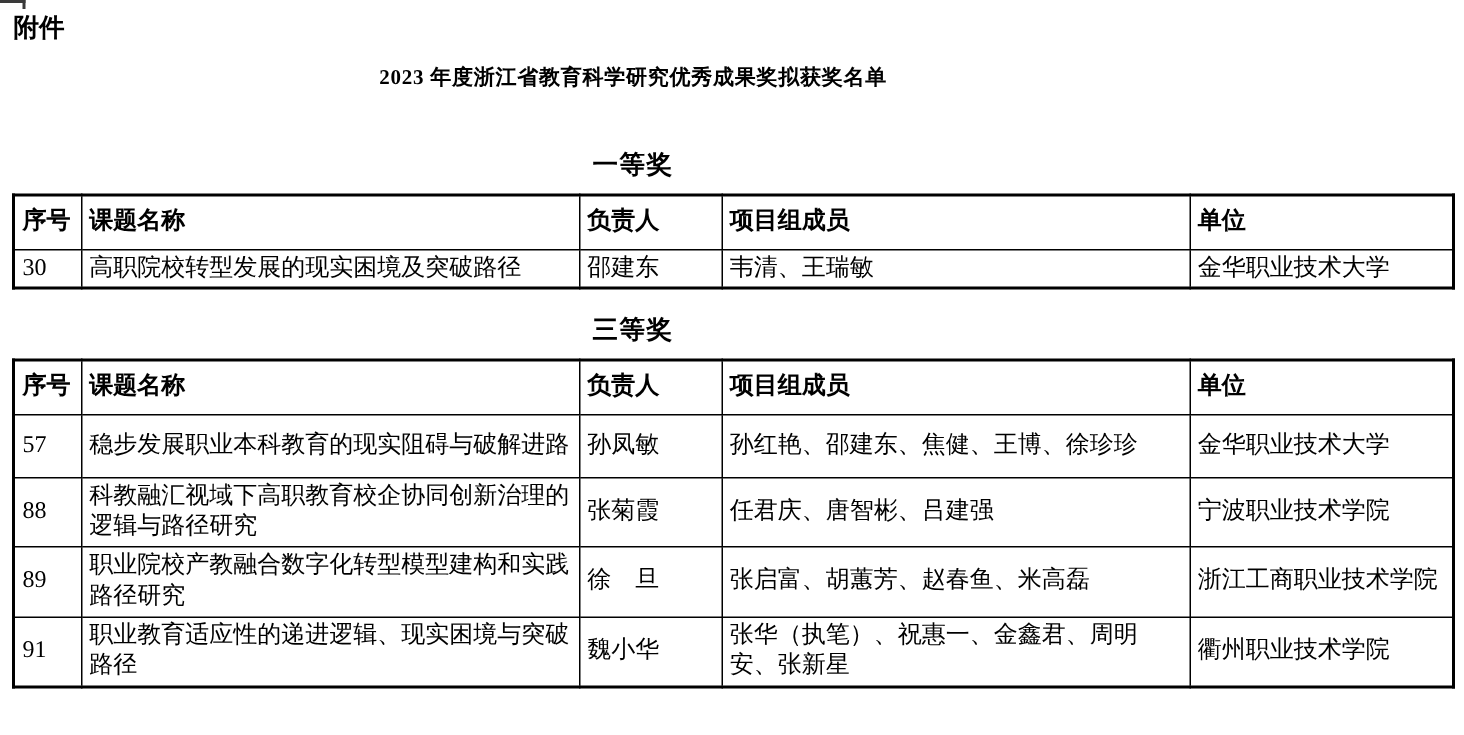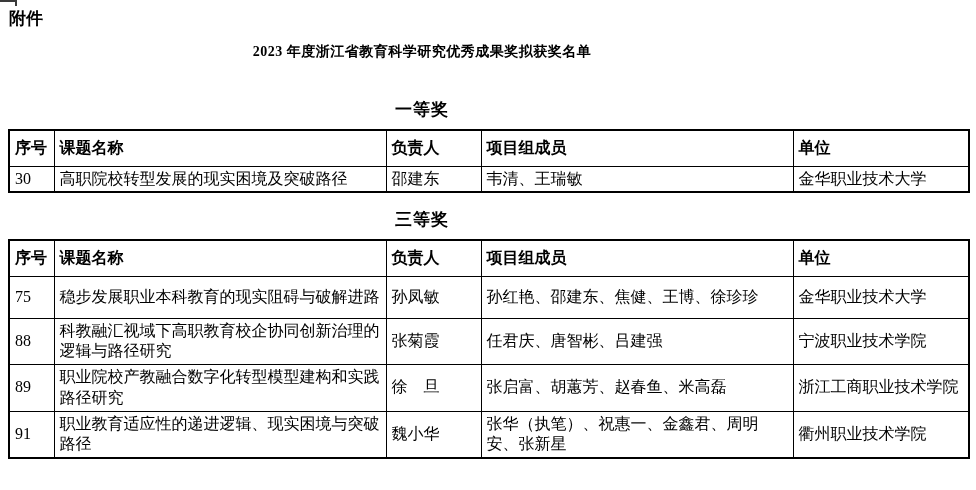--- a/index.html
+++ b/index.html
@@ -111,21 +111,21 @@
     <tr>
       <th>序号</th>
       <th>课题名称</th>
       <th>负责人</th>
       <th>项目组成员</th>
       <th>单位</th>
     </tr>
   </thead>
   <tbody>
     <tr>
-      <td class="c-no">75</td>
+      <td class="c-no">57</td>
       <td class="c-project">稳步发展职业本科教育的现实阻碍与破解进路</td>
       <td class="c-leader">孙凤敏</td>
       <td class="c-members">孙红艳、邵建东、焦健、王博、徐珍珍</td>
       <td class="c-unit">金华职业技术大学</td>
     </tr>
     <tr>
       <td class="c-no">88</td>
       <td class="c-project">科教融汇视域下高职教育校企协同创新治理的逻辑与路径研究</td>
       <td class="c-leader">张菊霞</td>
       <td class="c-members">任君庆、唐智彬、吕建强</td>

